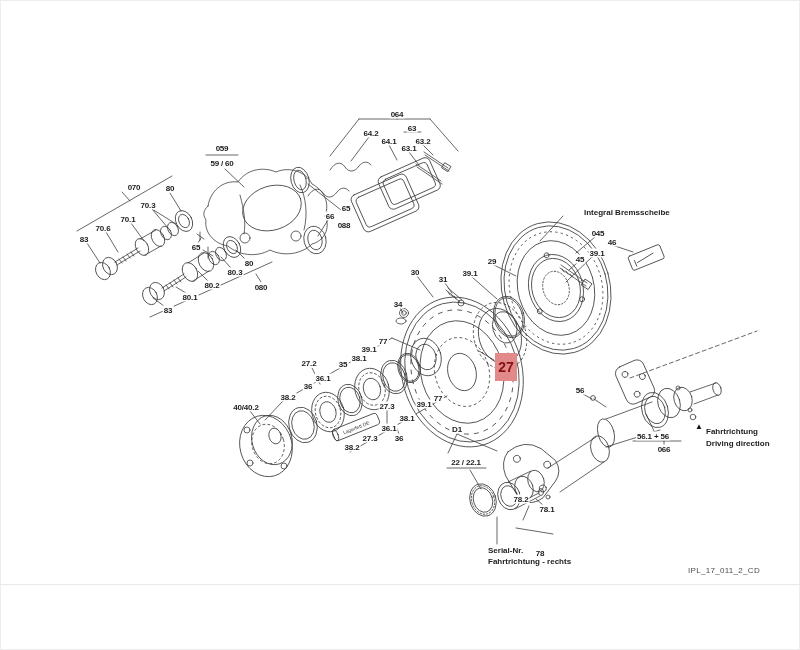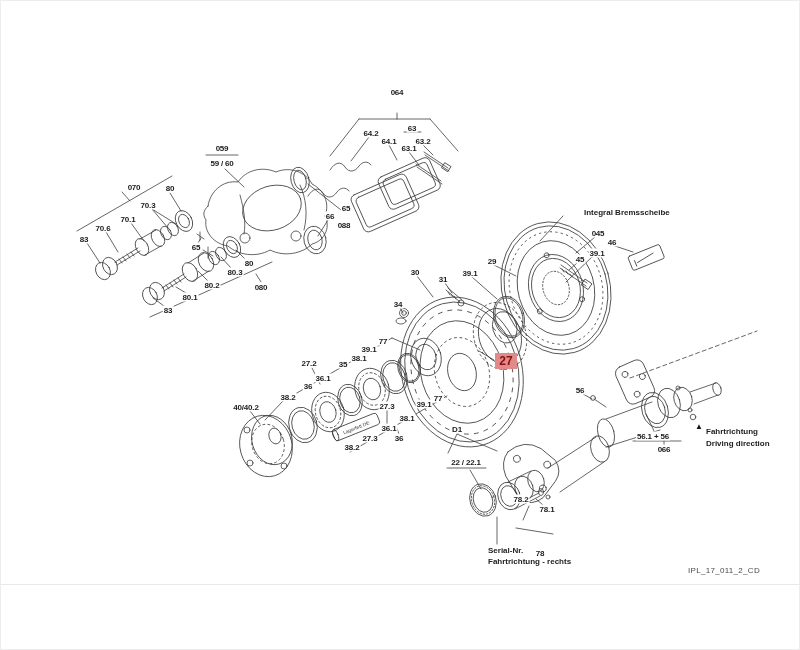--- a/index.html
+++ b/index.html
@@ -5,22 +5,22 @@
   html,body{margin:0;padding:0;}
   body{width:800px;height:650px;background:#ffffff;position:relative;overflow:hidden;
        font-family:"Liberation Sans",sans-serif;}
   #stage{position:absolute;inset:0;box-shadow:inset 0 0 0 1px #ededed;}
   svg{position:absolute;left:0;top:0;}
   svg *{fill:none;stroke:#3f3f3f;stroke-width:.8;stroke-linecap:round;stroke-linejoin:round;}
   svg text{stroke:none;fill:#3a3a3a;}
   .plbl{position:absolute;transform:translate(-50%,-50%);font-size:8px;font-weight:bold;
         color:#1c1c1c;white-space:nowrap;letter-spacing:-.2px;background:#fff;padding:0 1px;line-height:9px;}
   .note{position:absolute;font-size:8px;font-weight:600;color:#222;white-space:nowrap;line-height:10px;}
-  .hl{position:absolute;left:495px;top:353px;width:22px;height:16px;background:#e28a8a;
-      color:#871111;font-size:12px;font-weight:bold;display:flex;align-items:center;justify-content:center;}
+  .hl{position:absolute;left:495px;top:353px;width:22px;height:28px;background:#e28a8a;
+      color:#871111;font-size:14px;font-weight:bold;display:flex;align-items:center;justify-content:center;}
   .tri{position:absolute;left:695px;top:423px;font-size:8px;color:#111;line-height:8px;}
   .footer-code{position:absolute;left:688px;top:566px;font-size:8px;color:#4a4a4a;letter-spacing:.3px;}
   .page-edge{position:absolute;left:0;right:0;top:584px;height:1px;background:#e9e9e9;}
 </style>
 </head>
 <body>
 
 <div id="stage">
 
 <svg width="800" height="650" viewBox="0 0 800 650">
@@ -246,21 +246,21 @@
     <ellipse cx="483" cy="500" rx="11.3" ry="14.5" transform="rotate(-18 483 500)" stroke-width="1.8" stroke-dasharray="1.5 1.8" stroke="#555"></ellipse>
 
     <path d="M527,499 L539,493" stroke-width="1.8"></path>
     <ellipse cx="541" cy="492" rx="2.5" ry="3.5"></ellipse>
     <circle cx="548" cy="497" r="2"></circle>
   </g>
 
 </svg>
 
   <div id="labels-layer">
-      <div class="plbl" style="left: 397px; top: 92px; text-align: center;">064</div>
+      <div class="plbl" style="left: 397px; top: 114px; text-align: center;">064</div>
       <div class="plbl" style="left: 371px; top: 133px;">64.2</div>
       <div class="plbl" style="left: 389px; top: 141px;">64.1</div>
       <div class="plbl" style="left: 412px; top: 128px;">63</div>
       <div class="plbl" style="left: 423px; top: 141px;">63.2</div>
       <div class="plbl" style="left: 409px; top: 148px;">63.1</div>
       <div class="plbl" style="left: 122px; top: 187px; margin-left: 12px;">070</div>
       <div class="plbl" style="left: 170px; top: 188px;">80</div>
       <div class="plbl" style="left: 148px; top: 205px;">70.3</div>
       <div class="plbl" style="left: 128px; top: 219px;">70.1</div>
       <div class="plbl" style="left: 103px; top: 228px;">70.6</div>

